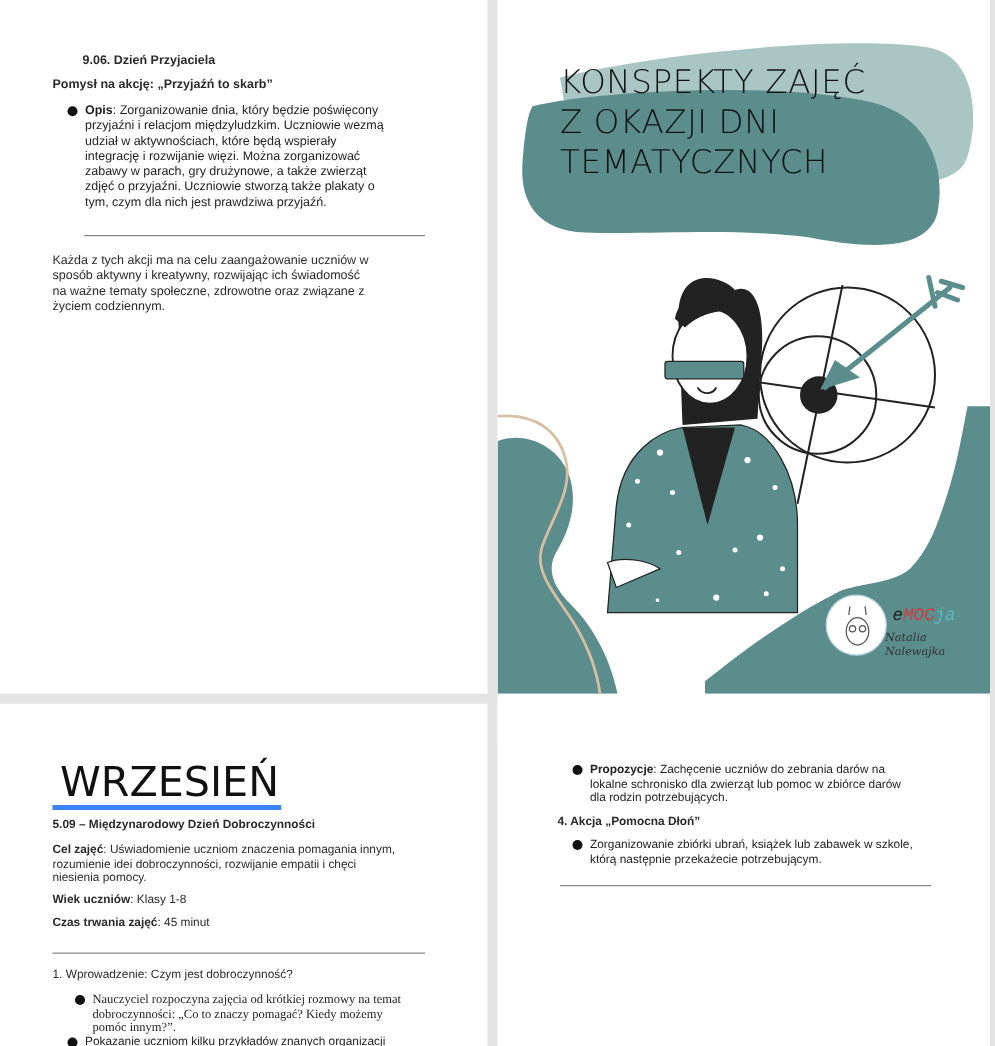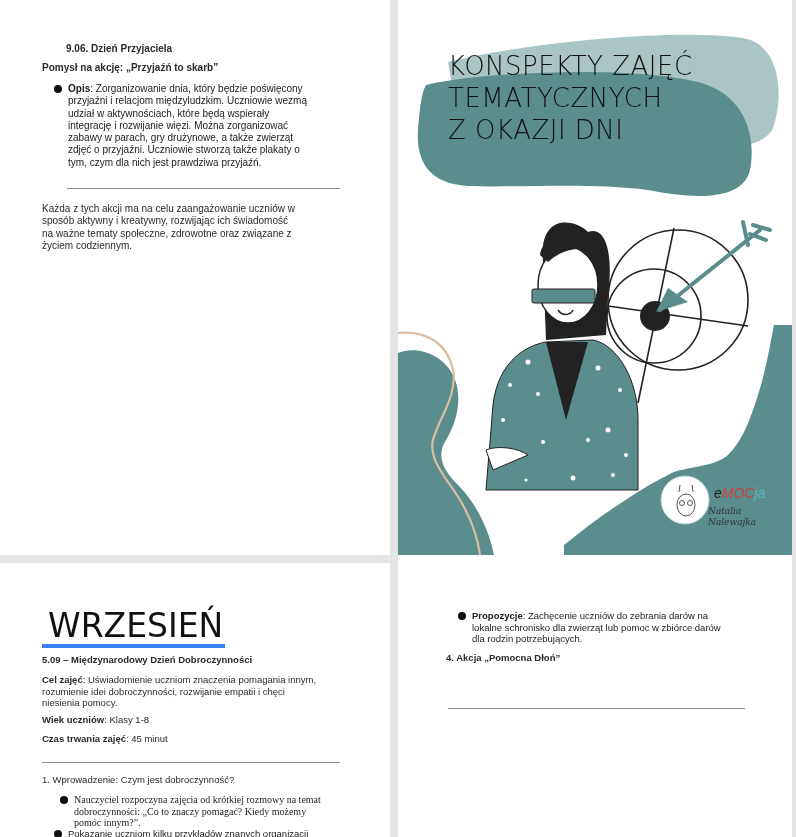--- a/index.html
+++ b/index.html
@@ -10,21 +10,21 @@
   #p3{left:0;top:563px;width:390px;height:274px;}
   #p4{left:398px;top:563px;width:394px;height:274px;}
   .txt{position:absolute;font-size:10px;line-height:12.3px;color:#2a2a2a;}
   .bold{font-weight:bold;}
   .bullet{position:absolute;font-size:10px;line-height:12.3px;}
   .bullet .dot{position:absolute;left:0;top:2px;width:8px;height:8px;border-radius:50%;background:#111;}
   .bullet .body{margin-left:14px;}
   .hr{position:absolute;height:1px;background:#8a8a8a;}
   .cover-title{position:absolute;left:50px;top:50px;font-size:26px;line-height:32px;letter-spacing:0.5px;color:#111;font-family:"DejaVu Sans",sans-serif;font-weight:200;z-index:3;}
   .wrzesien{position:absolute;left:42px;top:45px;font-size:33px;line-height:36px;font-family:"DejaVu Sans",sans-serif;color:#111;border-bottom:4px solid #3b82f6;padding:0 2px 0 6px;}
-  .logo-text{position:absolute;font-size:14px;font-family:Liberation Sans, sans-serif;font-style:italic;}
+  .logo-text{position:absolute;font-size:14px;font-family:Liberation Mono, monospace;font-style:italic;}
   .sig{position:absolute;font-size:9px;font-family:"DejaVu Serif",serif;font-style:italic;color:#333;line-height:11px;}
 </style>
 </head>
 <body>
 
 <div class="page" id="p1">
   <div class="txt bold" style="left:66px;top:43px;">9.06. Dzień Przyjaciela</div>
   <div class="txt bold" style="left:42px;top:62px;">Pomysł na akcję: „Przyjaźń to skarb”</div>
   <div class="bullet" style="left:54px;top:83px;width:300px;">
     <span class="dot"></span>
@@ -105,22 +105,22 @@
     <circle cx="287" cy="500" r="24" fill="#fff" stroke="#b9d5de" stroke-width="1"></circle>
     <g fill="none" stroke="#555" stroke-width="1">
       <ellipse cx="288" cy="505" rx="9" ry="11"></ellipse>
       <circle cx="284" cy="503" r="2.5"></circle>
         <circle cx="292" cy="503" r="2.5"></circle>
       <path d="M281 492 L 282 485 M295 492 L 294 485"></path>
     </g>
   </svg>
   <div class="cover-title">
     <div>KONSPEKTY ZAJĘĆ</div>
+    <div>Z OKAZJI DNI</div>
     <div>TEMATYCZNYCH</div>
-    <div>Z OKAZJI DNI</div>
   </div>
   <div class="logo-text" style="left:316px;top:485px;">
     <span style="color:#222;">e</span><span style="color:#d43c3c;">MOC</span><span style="color:#5ab8c0;">ja</span>
   </div>
   <div class="sig" style="left:310px;top:506px;">
     <div>Natalia</div>
     <div>Nalewajka</div>
   </div>
 </div>
 
@@ -155,14 +155,21 @@
 <div class="page" id="p4">
   <div class="bullet" style="left:60px;top:47px;width:320px;font-size:9.5px;line-height:11.5px;">
     <span class="dot"></span>
     <div class="body">
       <div><span class="bold">Propozycje</span><span>: Zachęcenie uczniów do zebrania darów na</span></div>
       <div>lokalne schronisko dla zwierząt lub pomoc w zbiórce darów</div>
       <div>dla rodzin potrzebujących.</div>
     </div>
   </div>
   <div class="txt bold" style="left:48px;top:89px;font-size:9.5px;">4. Akcja „Pomocna Dłoń”</div>
+  <div class="bullet" style="left:60px;top:107px;width:320px;font-size:9.5px;line-height:11.5px;">
+    <span class="dot"></span>
+    <div class="body">
+      <div>Zorganizowanie zbiórki ubrań, książek lub zabawek w szkole,</div>
+      <div>którą następnie przekażecie potrzebującym.</div>
+    </div>
+  </div>
   <div class="hr" style="left:50px;top:145px;width:297px;"></div>
 </div>
 
 </body></html>

